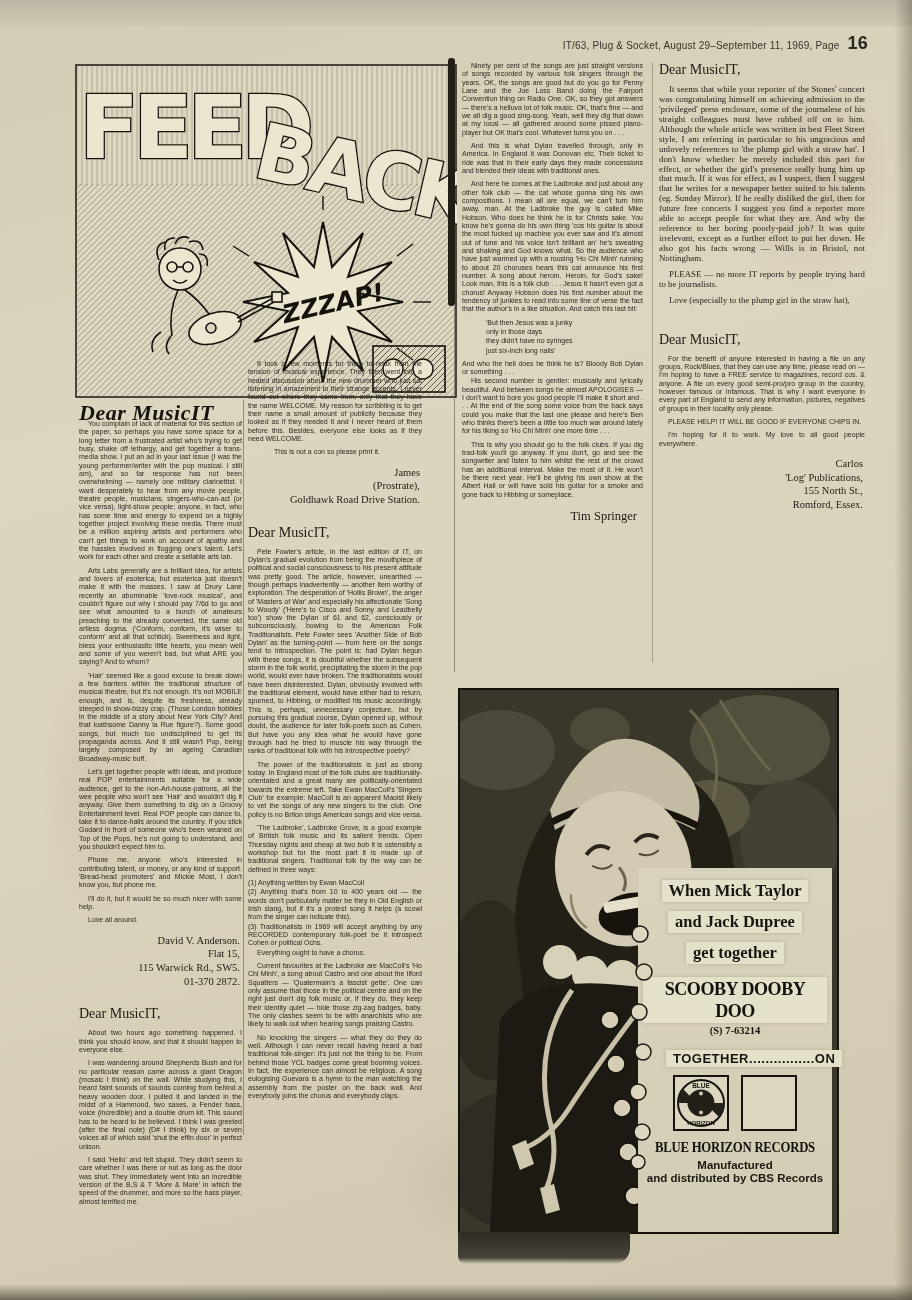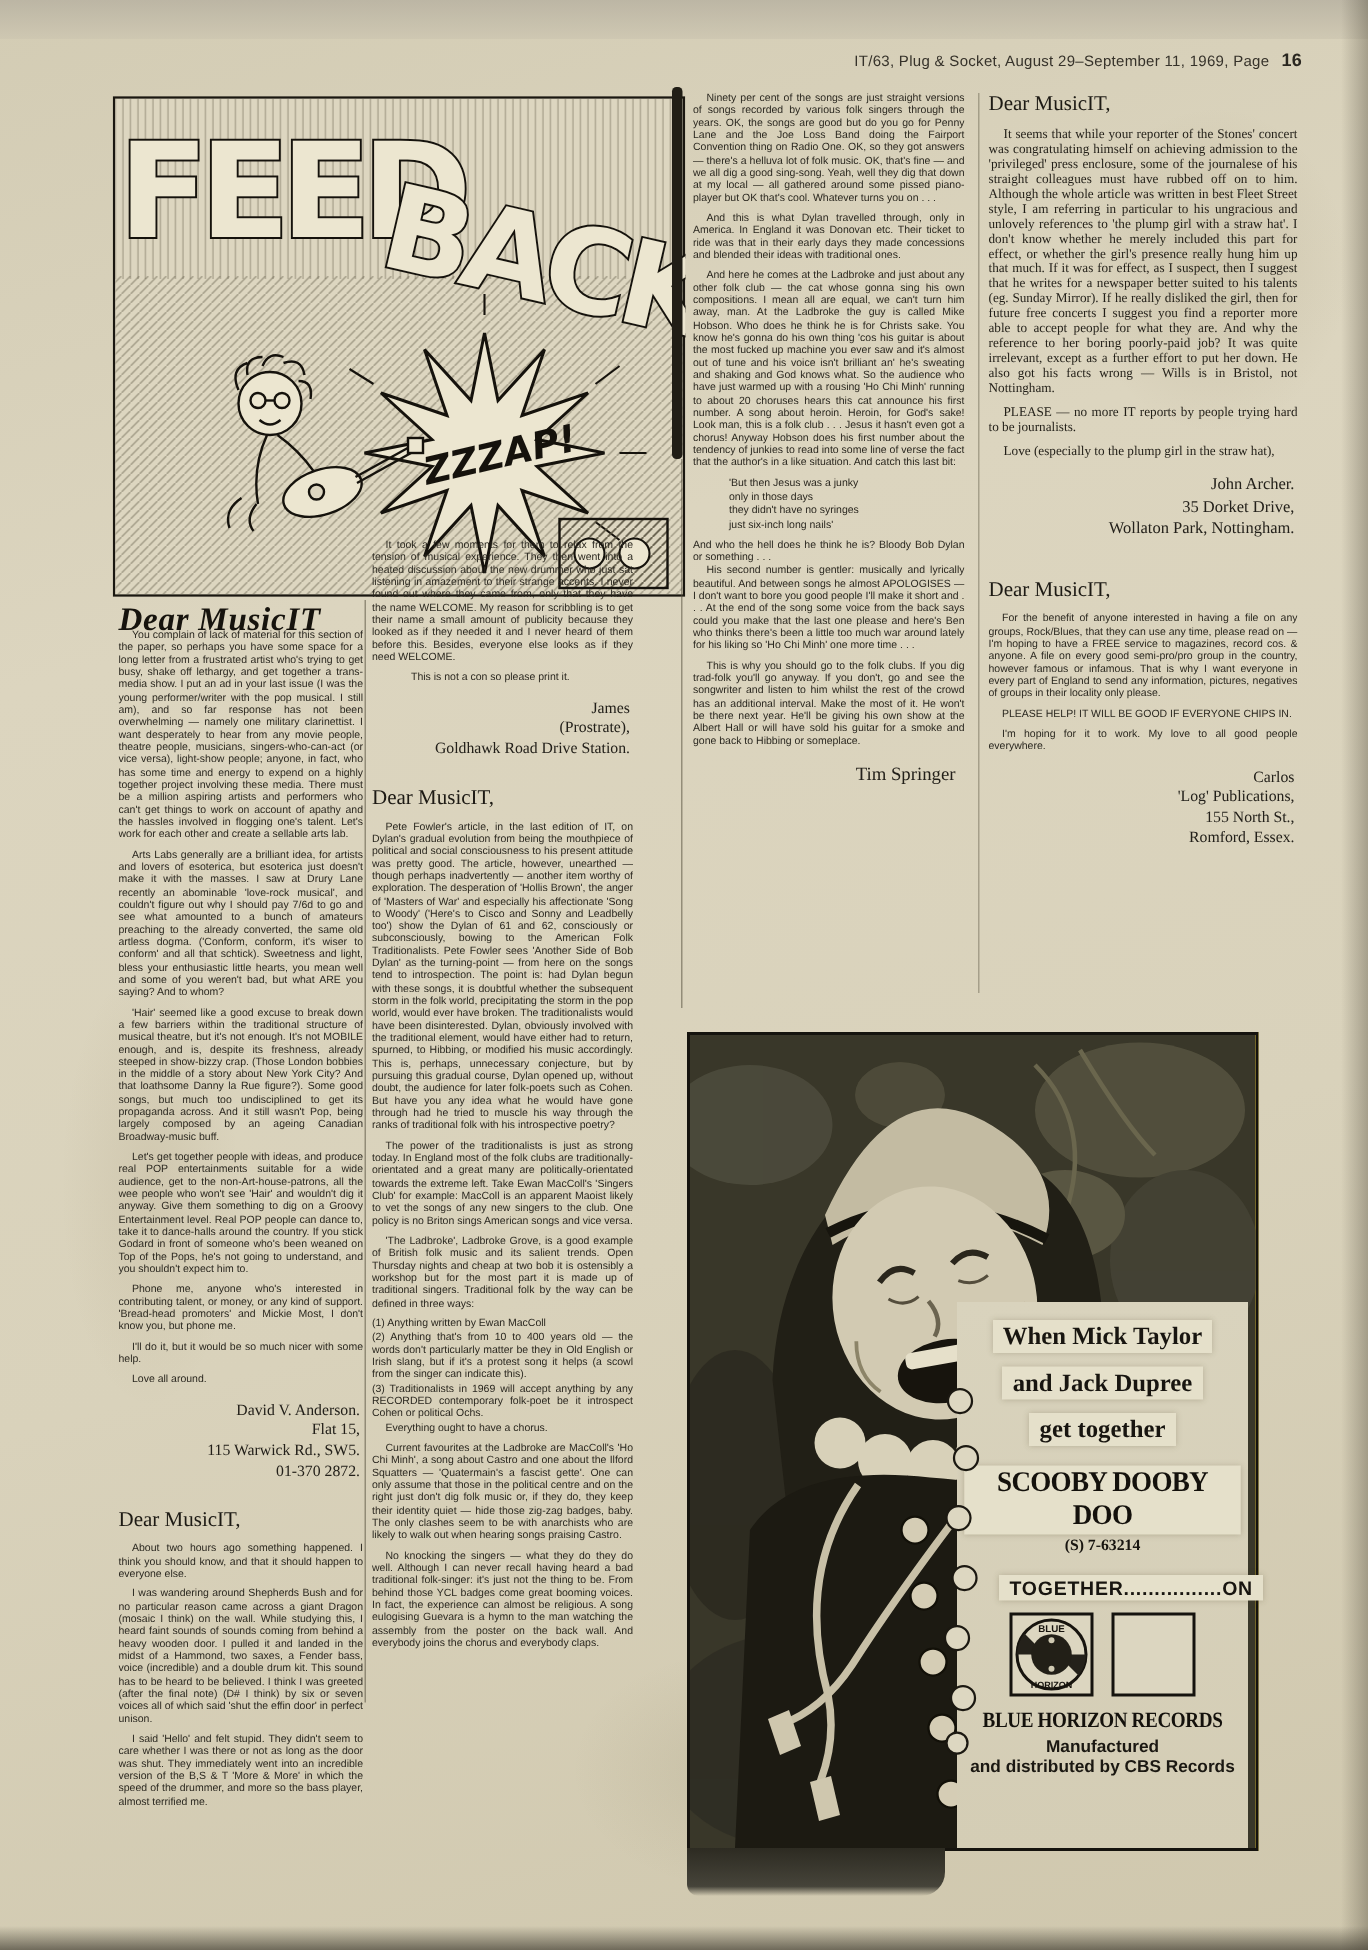--- a/index.html
+++ b/index.html
@@ -12,21 +12,21 @@
   .paper-bottom{position:absolute;left:0;bottom:0;width:912px;height:16px;
        background:linear-gradient(rgba(60,56,44,0),rgba(45,42,33,.6));}
   .paper-right{position:absolute;right:0;top:0;width:18px;height:1300px;
        background:linear-gradient(90deg,rgba(60,56,44,0),rgba(70,64,50,.35));}
   .stain{position:absolute;border-radius:50%;pointer-events:none;}
   .s1{left:40px;top:640px;width:120px;height:300px;background:radial-gradient(rgba(120,100,60,.10),rgba(120,100,60,0) 70%);}
   .s2{left:720px;top:70px;width:180px;height:220px;background:radial-gradient(rgba(110,95,55,.12),rgba(110,95,55,0) 70%);}
   .s3{left:380px;top:1100px;width:220px;height:160px;background:radial-gradient(rgba(100,90,55,.10),rgba(100,90,55,0) 70%);}
 
   .page-header{position:absolute;top:33px;right:44px;font-size:10px;color:#36322a;letter-spacing:.2px;}
-  .page-header .num{font-size:12px;font-weight:bold;margin-left:8px;color:#2a2720;}
+  .page-header .num{font-size:18px;font-weight:bold;margin-left:8px;color:#2a2720;}
 
   .masthead{position:absolute;left:75px;top:64px;width:382px;height:308px;text-align:center;}
 
   .main-headline{position:absolute;left:79px;top:400px;
        font:italic bold 22px "Liberation Serif",serif;color:#16130d;letter-spacing:.5px;}
 
   .col{position:absolute;overflow:hidden;}
   .col1{left:79px;top:420px;width:163px;height:868px;}
   .col2{left:248px;top:360px;width:174px;height:930px;}
   .col3{left:462px;top:62px;width:181px;height:608px;}
@@ -206,25 +206,20 @@
   <p>This is why you should go to the folk clubs. If you dig trad-folk you'll go anyway. If you don't, go and see the songwriter and listen to him whilst the rest of the crowd has an additional interval. Make the most of it. He won't be there next year. He'll be giving his own show at the Albert Hall or will have sold his guitar for a smoke and gone back to Hibbing or someplace.</p>
   <div class="sig-tim">Tim Springer</div>
 </div>
 
 <div class="col col4">
   <div class="serif-letter">
     <div class="sal first">Dear MusicIT,</div>
     <p>It seems that while your reporter of the Stones' concert was congratulating himself on achieving admission to the 'privileged' press enclosure, some of the journalese of his straight colleagues must have rubbed off on to him. Although the whole article was written in  best Fleet Street style, I am referring in particular to his ungracious and unlovely references to 'the plump girl with a straw hat'. I don't know whether he merely included this part for effect, or whether the girl's presence really hung him up that much. If it was for effect, as I suspect, then I suggest that he writes for a newspaper better suited to his talents (eg. Sunday Mirror). If he really disliked the girl, then for future free concerts I suggest you find a reporter more able to accept people for what they are. And why the reference to her boring poorly-paid job? It was quite irrelevant, except as a further effort to put her down. He also got his facts wrong — Wills is in Bristol, not Nottingham.</p>
     <p>PLEASE — no more IT reports by people trying hard to be journalists.</p>
     <p>Love (especially to the plump girl in the straw hat),</p>
-    <div class="sig-lg">
-      <div>John Archer.</div>
-      <div>35 Dorket Drive,</div>
-      <div>Wollaton Park, Nottingham.</div>
-    </div>
   </div>
   <div class="bt" style="margin-top:26px;">
     <div class="sal">Dear MusicIT,</div>
     <p>For the benefit of anyone interested in having a file on any groups, Rock/Blues, that they can use any time, please read on — I'm hoping to have a FREE service to magazines, record cos. &amp; anyone. A file on every good semi-pro/pro group in the country, however famous or infamous. That is why I want everyone in every part of England to send any information, pictures, negatives of groups in their locality only please.</p>
     <p>PLEASE HELP! IT WILL BE GOOD IF EVERYONE CHIPS IN.</p>
     <p>I'm hoping for it to work. My love to all good people everywhere.</p>
     <div class="sig">
       <div>Carlos</div>
       <div>'Log' Publications,</div>
       <div>155 North St.,</div>

